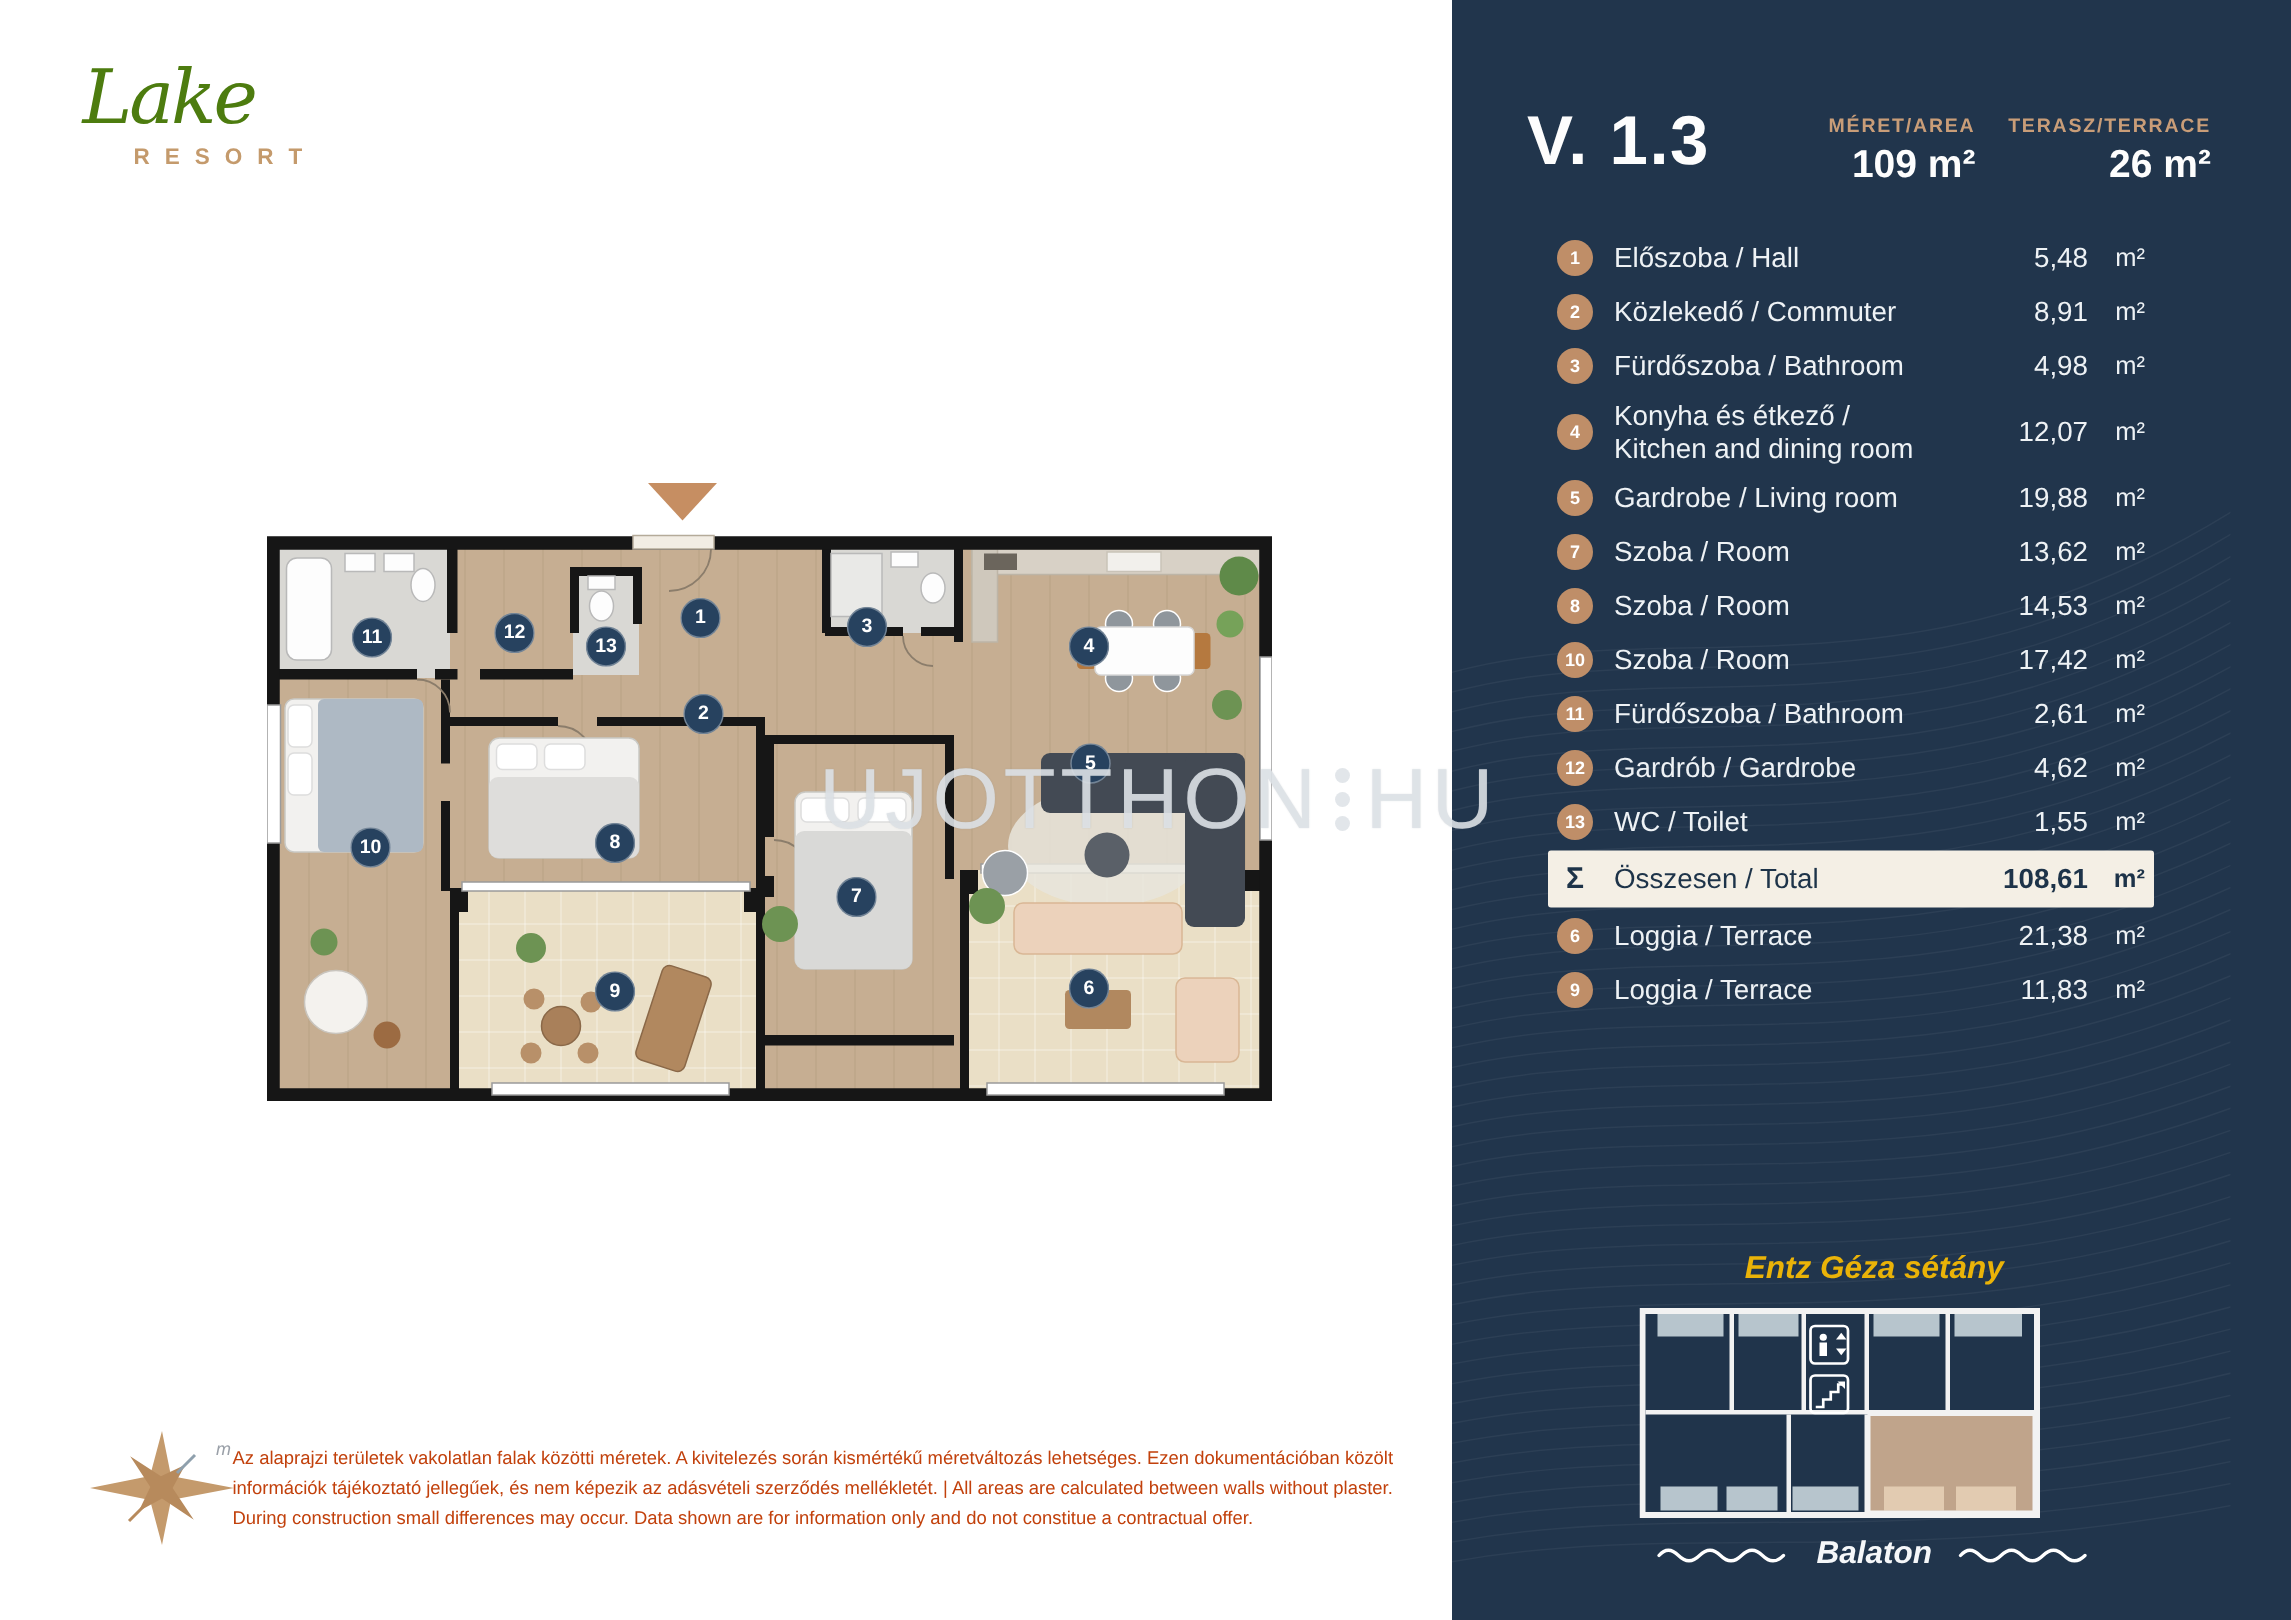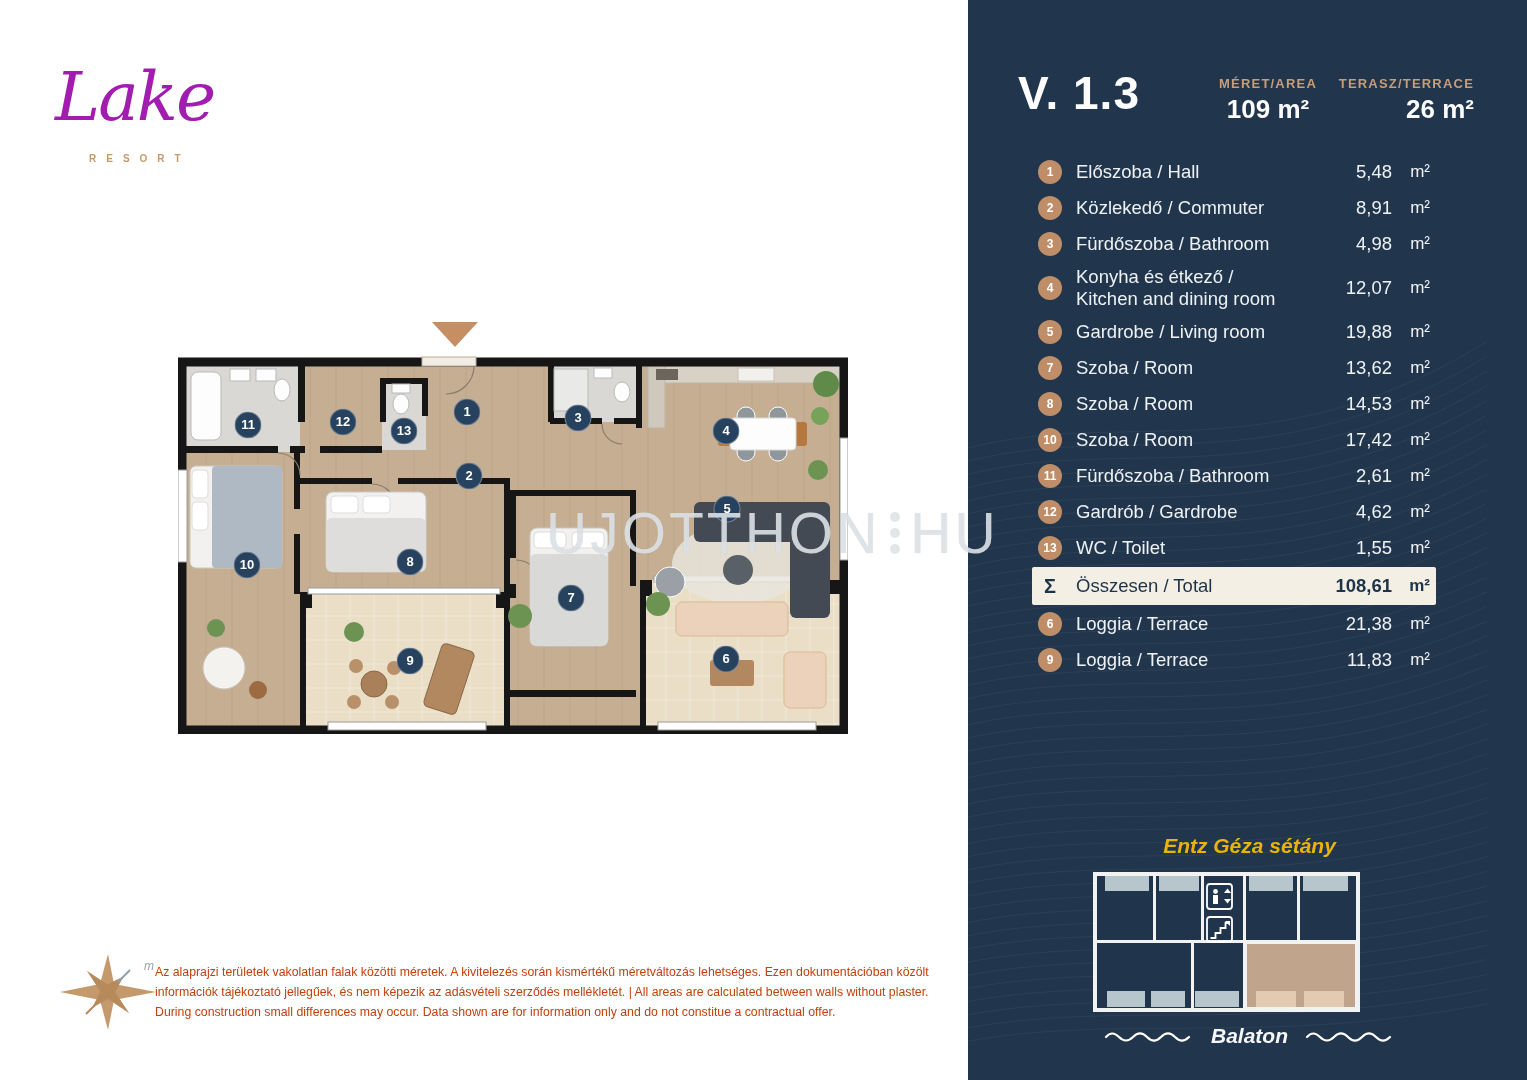--- a/index.html
+++ b/index.html
@@ -7,25 +7,25 @@
   body { font-family:"Liberation Sans", sans-serif; }
   .page {
     position:relative; width:1527px; height:1080px;
     background:#ffffff; overflow:hidden; margin:0 auto;
   }
 
   
   .logo { position:absolute; left:55px; top:40px; }
   .logo-script {
     font-family:"DejaVu Serif", serif; font-style:italic; font-weight:400;
-    font-size:68px; color:#a21caf; letter-spacing:-2px; line-height:1;margin-top:23px;
+    font-size:50px; color:#4d7c0f; letter-spacing:-2px; line-height:1;
   }
   .logo-sub {
-    margin-top:22px; margin-left:34px;
-    font-size:10px; font-weight:600; letter-spacing:10px; color:#c49a6c;
+    margin-top:6px; margin-left:34px;
+    font-size:15px; font-weight:600; letter-spacing:10px; color:#c49a6c;
   }
 
   
   .floorplan { position:absolute; left:178px; top:320px; width:670px; height:414px; }
   .floorplan svg { display:block; width:670px; height:414px; }
   .badge {
     position:absolute; width:27px; height:27px; border-radius:50%;
     background:#27425f; border:1.5px solid rgba(255,255,255,.35);
     color:#fff; font-size:13px; font-weight:700; line-height:24px;
     text-align:center; transform:translate(-50%,-50%);
@@ -54,21 +54,21 @@
     position:absolute; left:968px; top:0; width:563px; height:1080px;
     background:#21354c; color:#fff; overflow:hidden;
   }
   .waves { position:absolute; left:0; top:0; width:519px; height:1080px; pointer-events:none; }
 
   .unit-code {
     position:absolute; left:50px; top:66px;
     font-size:46px; font-weight:800; letter-spacing:1px; color:#fdfdfd;
   }
   .stat { position:absolute; top:76px; text-align:right; }
-  .stat-area { right:214px;text-align:center; }
+  .stat-area { right:214px; }
   .stat-terrace { right:57px; }
   .stat-label { font-size:13px; font-weight:700; letter-spacing:1.2px; color:#c99d78; }
   .stat-value { margin-top:3px; font-size:26px; font-weight:800; color:#fdfdfd; }
 
   .room-list { position:absolute; left:70px; top:154px; width:392px; }
   .room-row { display:flex; align-items:center; height:36px; }
   .room-row.tall { height:52px; }
   .rbadge {
     flex:0 0 24px; width:24px; height:24px; border-radius:50%;
     background:#bf8e68; color:#fff; font-size:12px; font-weight:700;

